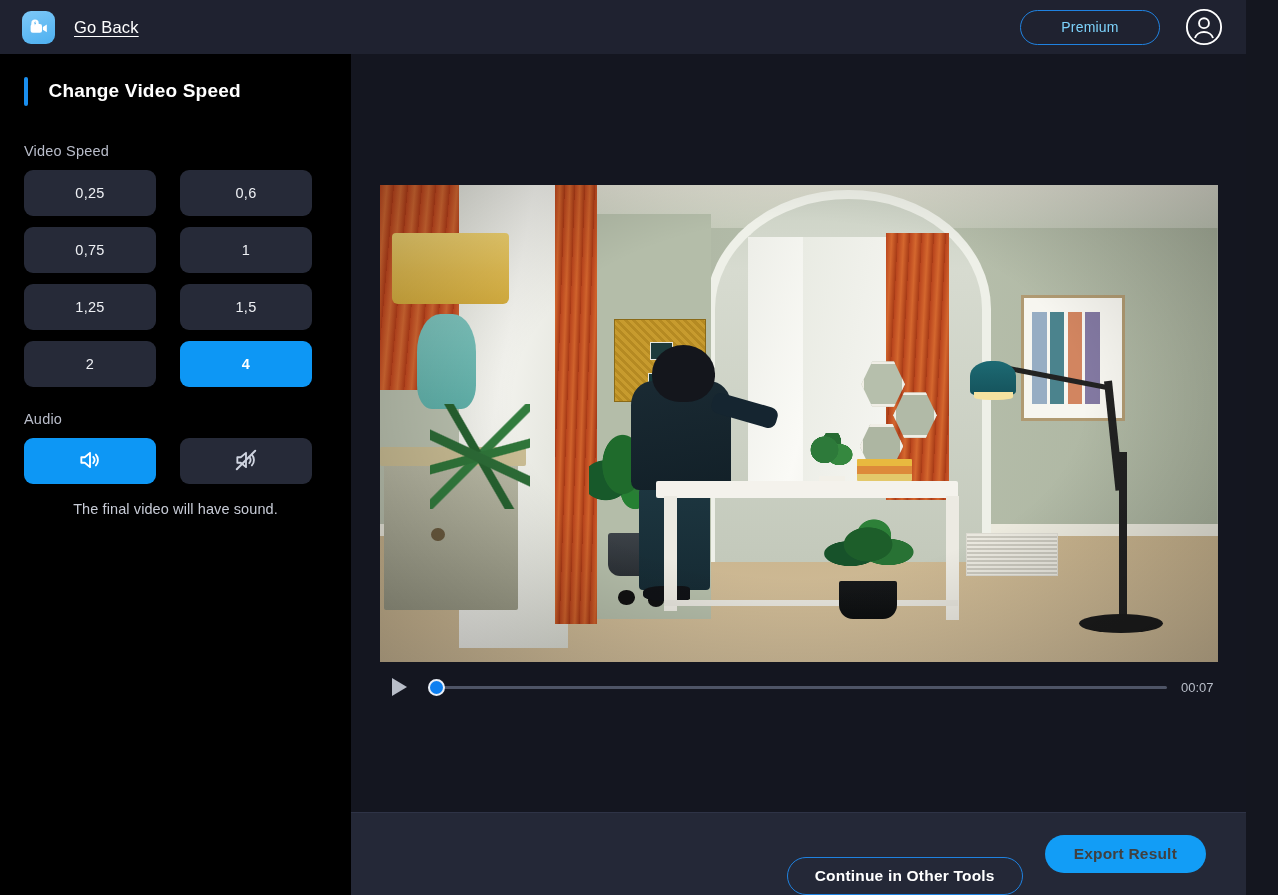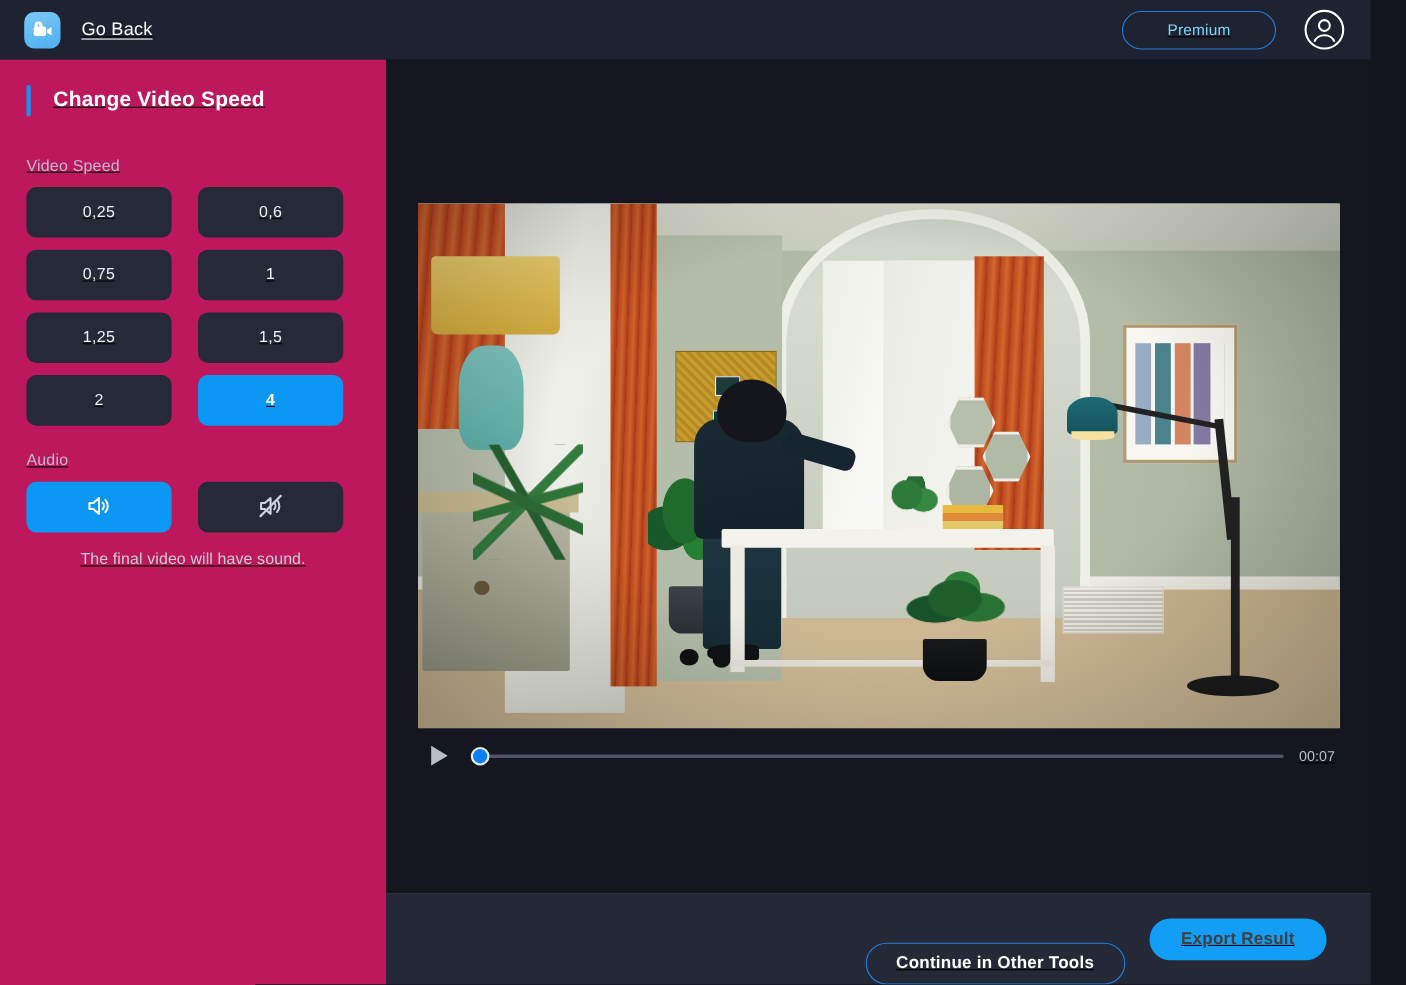--- a/index.html
+++ b/index.html
@@ -2,21 +2,21 @@
 <html><head>
 <meta charset="utf-8">
 <style>
   * { box-sizing: border-box; margin: 0; padding: 0; }
   html, body {
     width: 1278px; height: 895px;
     background: #14161f;
     font-family: "Liberation Sans", sans-serif;
     overflow: hidden;
   }
-  .app { position: relative; width: 1246px; height: 895px; display: flex; flex-direction: column; text-decoration: underline; }
+  .app { position: relative; width: 1246px; height: 895px; display: flex; flex-direction: column; }
 
   
   .header {
     height: 54px; min-height: 54px;
     background: #1f2230;
     display: flex; align-items: center;
     padding: 0 22px 0 22px;
     position: relative; z-index: 5;
   }
   .logo {
@@ -44,21 +44,21 @@
     display: flex; align-items: center; justify-content: center;
     cursor: pointer;
   }
 
   
   .body-row { flex: 1; display: flex; min-height: 0; }
 
   
   .sidebar {
     width: 351px; min-width: 351px;
-    background: #be185d;
+    background: #000000;
     padding: 0 24px;
     position: relative;
   }
   .panel-title-row { display: flex; align-items: center; height: 68px; padding-top: 6px; }
   .title-accent { width: 3.5px; height: 29px; background: #1a8ff0; border-radius: 2px; }
   .panel-title { margin-left: 21px; color: #ffffff; font-size: 19px; font-weight: bold; letter-spacing: .2px; }
 
   .section-label {
     color: #b9bdca; font-size: 14.5px; letter-spacing: .2px;
     margin-top: 21px; margin-bottom: 11px;

